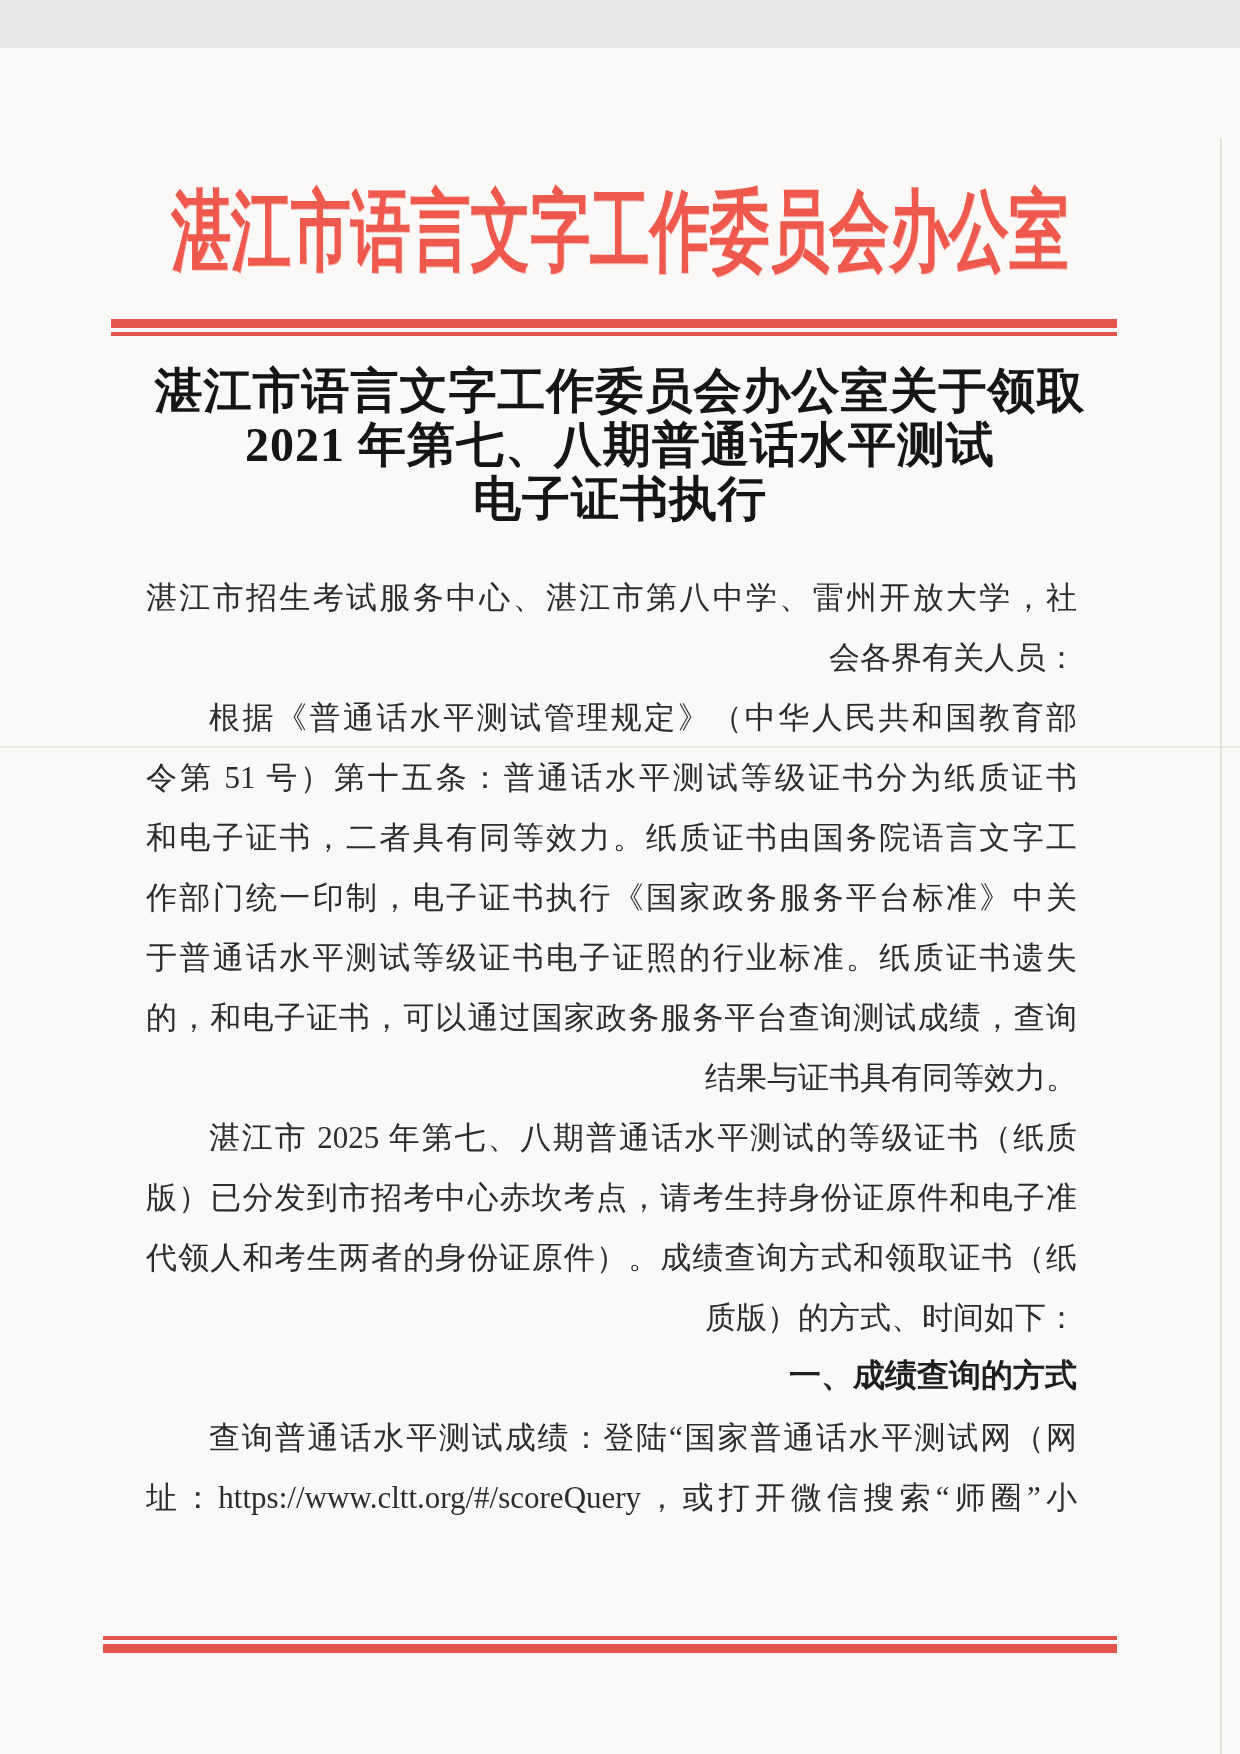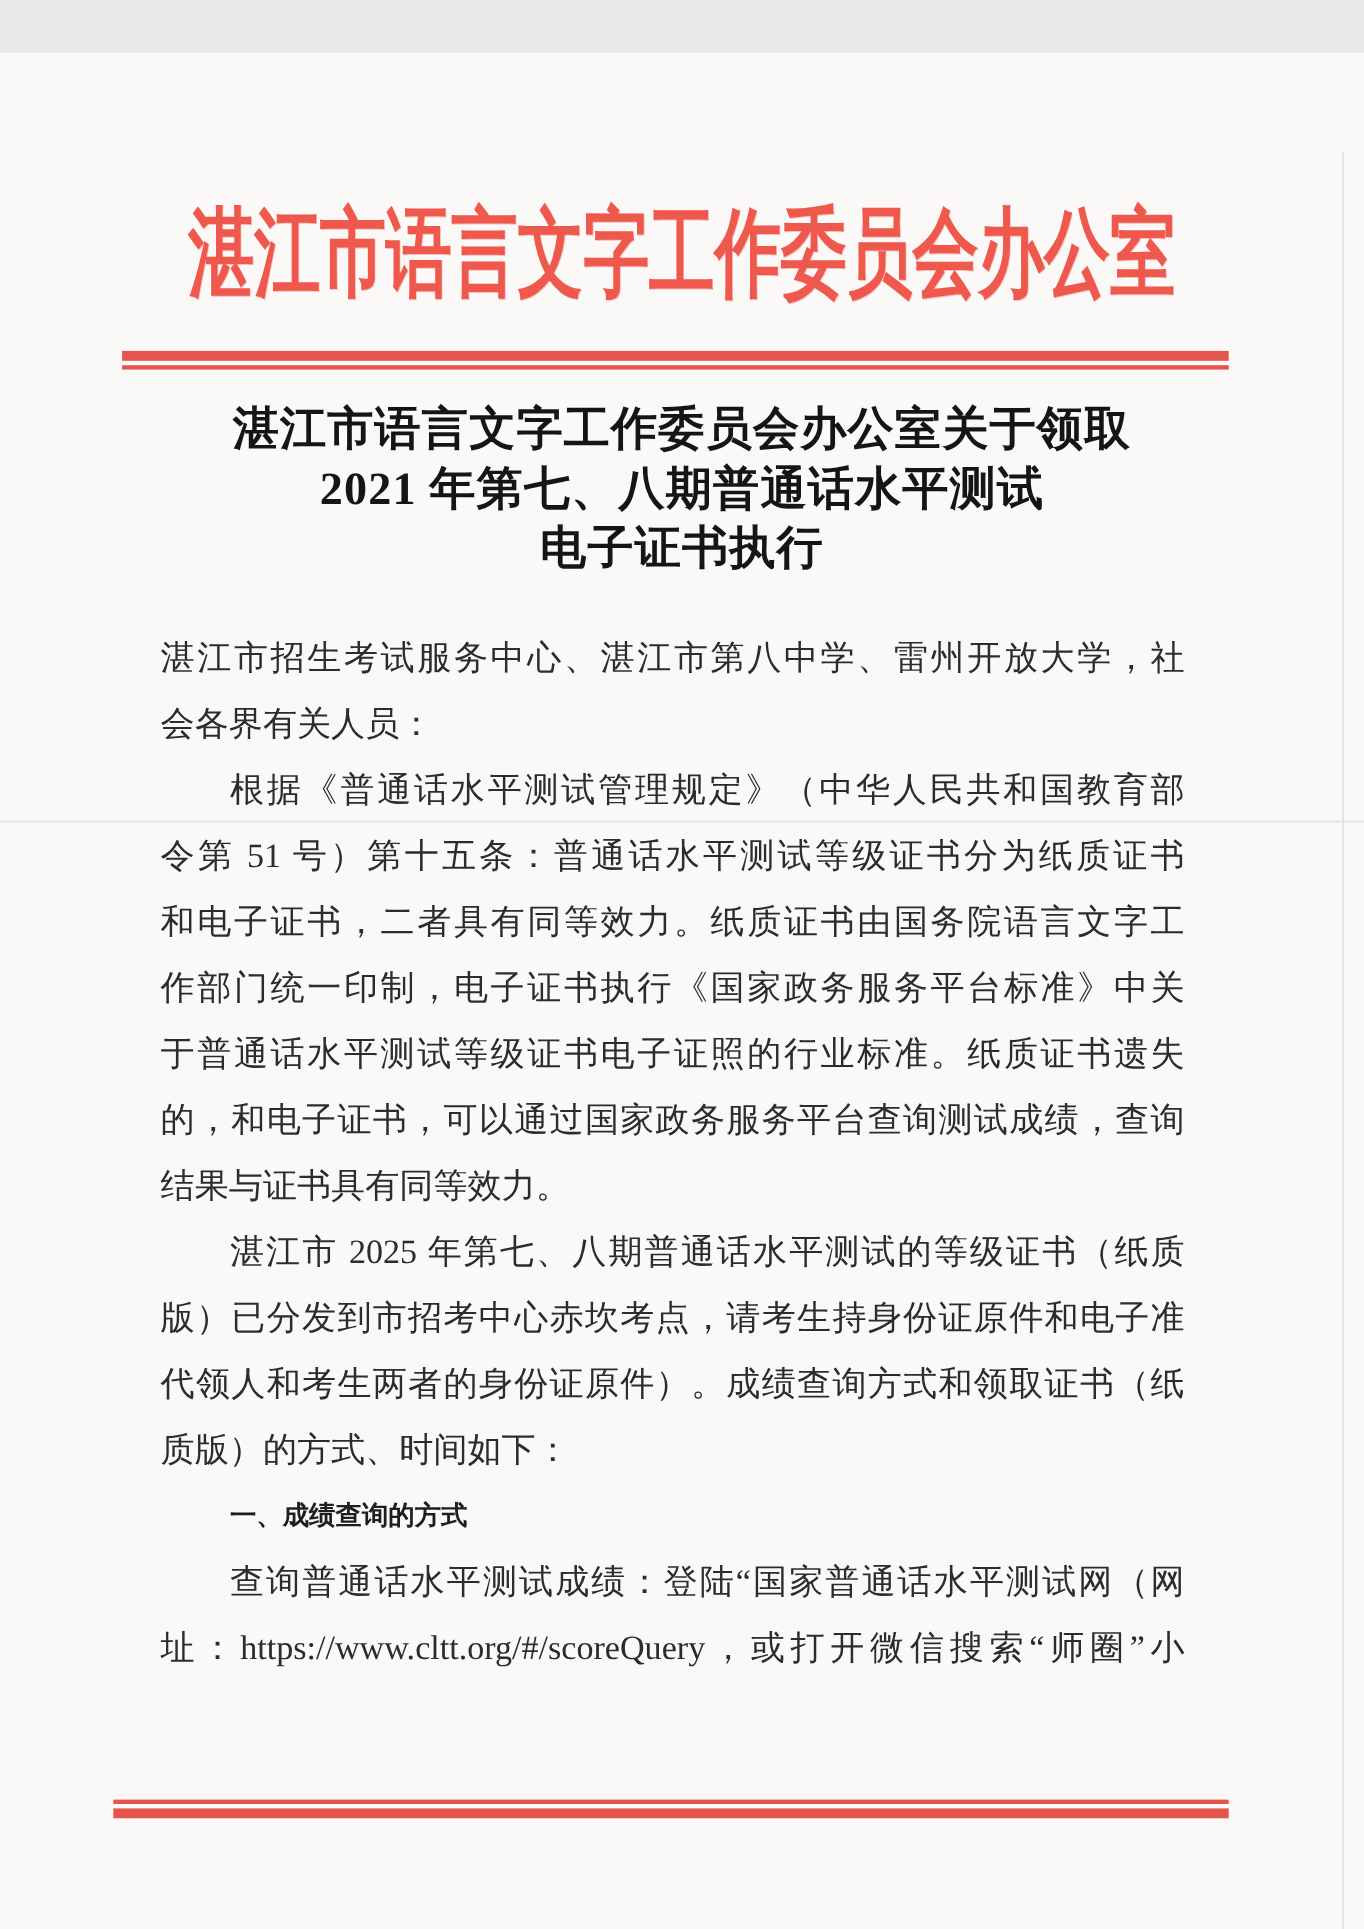--- a/index.html
+++ b/index.html
@@ -35,50 +35,50 @@
   .rule .gap   { height: 4px; background: transparent; }
   
   .doc-title {
     position: absolute;
     top: 316px;
     left: 120px;
     width: 1000px;
     text-align: center;
     color: #151515;
     font-weight: bold;
-    font-size: 42px;
+    font-size: 48px;
     line-height: 54px;
     letter-spacing: 1px;
     font-family: "Liberation Serif", serif;
   }
   
   .body-block {
     position: absolute;
     top: 520px;
     left: 146px;
     width: 931px;
     color: #2c2c2c;
     font-size: 31px;
     font-family: "Liberation Serif", serif;
   }
   .ln {
     height: 60px;
     line-height: 60px;
-    text-align: left;
+    text-align: right;
     white-space: normal;
   }
   .ln.justify {
     text-align: justify;
     text-align-last: justify;
   }
   .ln.indent { padding-left: 63px; }
   .ln.heading {
-    font-family: Liberation Sans, sans-serif;
+    font-family: Liberation Mono, monospace;
     font-weight: bold;
-    font-size: 24px;
+    font-size: 32px;
     color: #1e1e1e;
   }
   
   .streak-h {
     position: absolute; left: 0; top: 698px; width: 1240px; height: 2px;
     background: #e7e7e4;
   }
   .edge-v {
     position: absolute; left: 1220px; top: 90px; width: 2px; height: 1664px;
     background: #e3e3e0;

